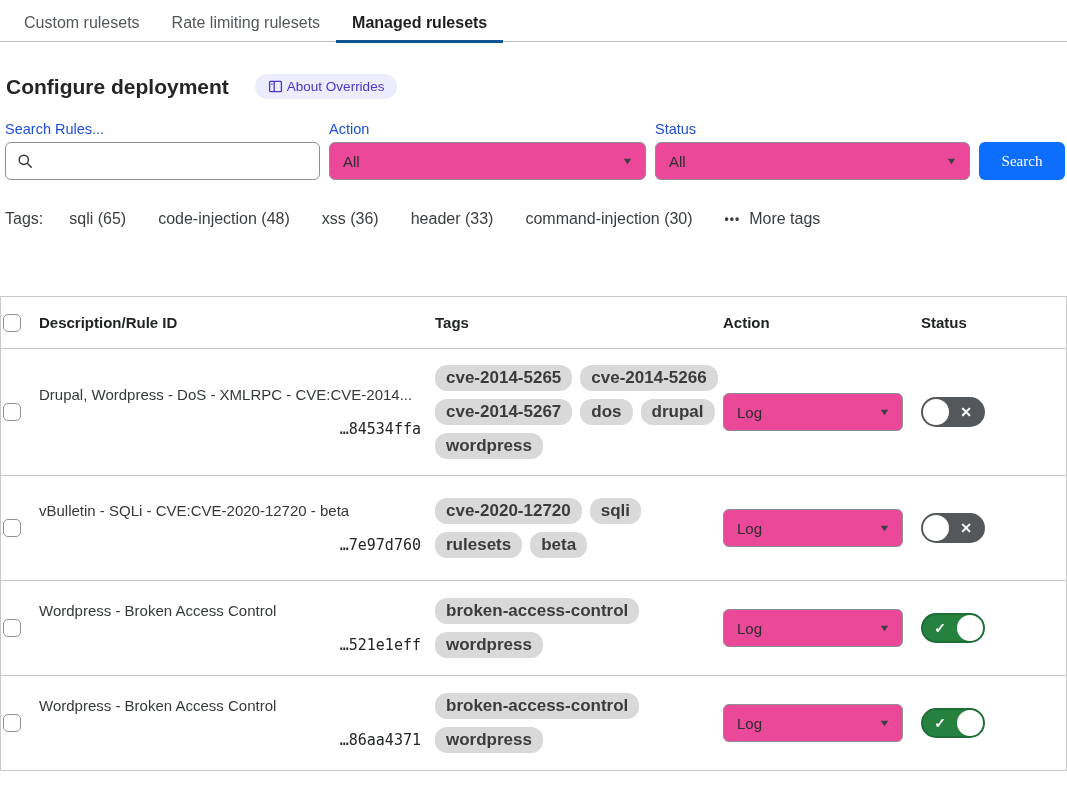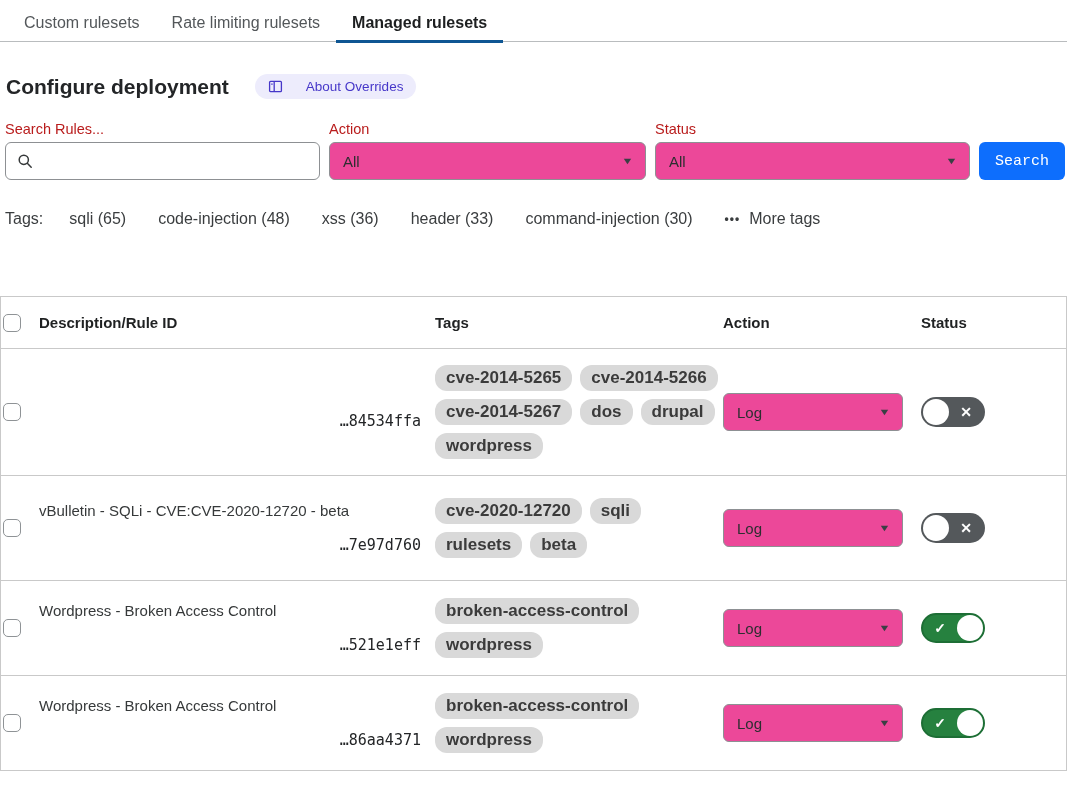--- a/index.html
+++ b/index.html
@@ -9,43 +9,43 @@
   
   .tabbar { display:flex; align-items:flex-end; padding-left:8px;
     border-bottom:1px solid #b9bcbe; height:42px; }
   .tab { padding:10px 16px 8px; font-size:16px; color:#53575a; cursor:pointer;
     border-bottom:3px solid transparent; margin-bottom:-2px; white-space:nowrap; }
   .tab.active { color:#1d1f20; font-weight:bold; border-bottom-color:#0e5693; }
 
   
   .page-head { display:flex; align-items:center; padding:32px 6px 0 6px; }
   .page-title { font-size:21px; font-weight:bold; color:#232527; }
-  .badge { display:inline-flex; align-items:center; gap:23px; margin-left:26px;
+  .badge { display:inline-flex; align-items:center; gap:4px; margin-left:26px;
     background:#edecfc; color:#4637c9; border-radius:14px; padding:5px 13px;
     font-size:13.5px; cursor:pointer; }
   .badge svg { display:block; }
 
   
   .filters { display:flex; align-items:flex-end; gap:9px; padding:22px 0 0 5px; }
   .field { display:flex; flex-direction:column; }
-  .field-label { font-size:14.5px; color:#b91c1c; margin-bottom:5px; }
+  .field-label { font-size:14.5px; color:#1d4ed8; margin-bottom:5px; }
   .search-box { position:relative; width:315px; }
   .search-box input { width:100%; height:38px; border:1px solid #8d9093;
     border-radius:6px; padding:0 10px 0 36px; font-size:15px; outline:none;
     font-family:"Liberation Sans", sans-serif; }
   .search-box .mag { position:absolute; left:12px; top:11px; }
   .select { height:38px; border:1px solid #8d9093; border-radius:6px;
     background:#ec4899; display:flex; align-items:center; justify-content:space-between;
     padding:0 13px; font-size:15px; color:#2c2e30; cursor:pointer; }
   .select .caret { font-size:9px; color:#3a3f44; transform:scaleX(1.4); }
   .sel-action { width:317px; }
   .sel-status { width:315px; }
   .btn-search { width:86px; height:38px; background:#0d6efd; color:#fff;
     border:none; border-radius:6px; font-size:15px; cursor:pointer;
-    font-family:Liberation Mono, monospace; }
+    font-family:Liberation Serif, serif; }
 
   
   .tagsbar { display:flex; align-items:center; padding:30px 0 0 5px;
     font-size:16px; color:#3a3d3f; }
   .tagsbar .tb-label { margin-right:26px; }
   .tagsbar .tb-item { margin-right:32px; cursor:pointer; white-space:nowrap; }
   .more-tags { display:flex; align-items:center; gap:9px; cursor:pointer; }
   .ellipsis-glyph { font-size:12px; letter-spacing:1px; font-weight:bold; color:#3a3d3f; }
 
   
@@ -160,20 +160,21 @@
     </div>
     <div class="col-desc">Description/Rule ID</div>
     <div class="col-tags">Tags</div>
     <div class="col-action">Action</div>
     <div class="col-status">Status</div>
   </div>
 
   <div class="trow row-1">
     <div class="col-check"><span class="checkbox"></span></div>
     <div class="col-desc">
+      <div class="rule-title">Drupal, Wordpress - DoS - XMLRPC - CVE:CVE-2014...</div>
       <div class="rule-id">…84534ffa</div>
     </div>
     <div class="col-tags">
       <div class="tagwrap">
         <span class="tag-pill">cve-2014-5265</span>
         <span class="tag-pill">cve-2014-5266</span>
         <span class="tag-pill">cve-2014-5267</span>
         <span class="tag-pill">dos</span>
         <span class="tag-pill">drupal</span>
         <span class="tag-pill">wordpress</span>

